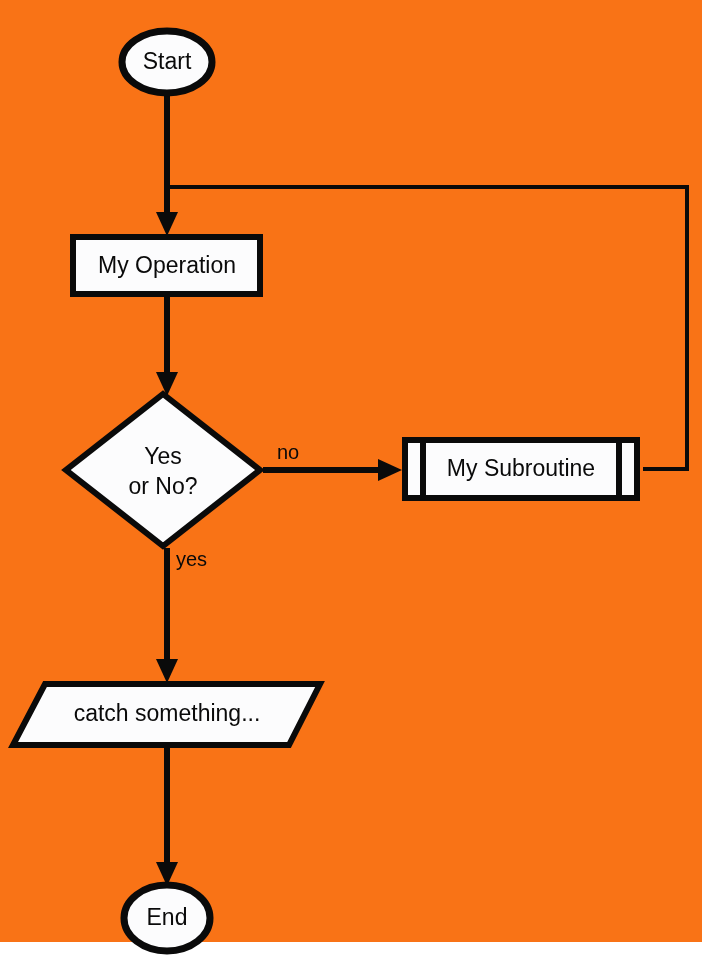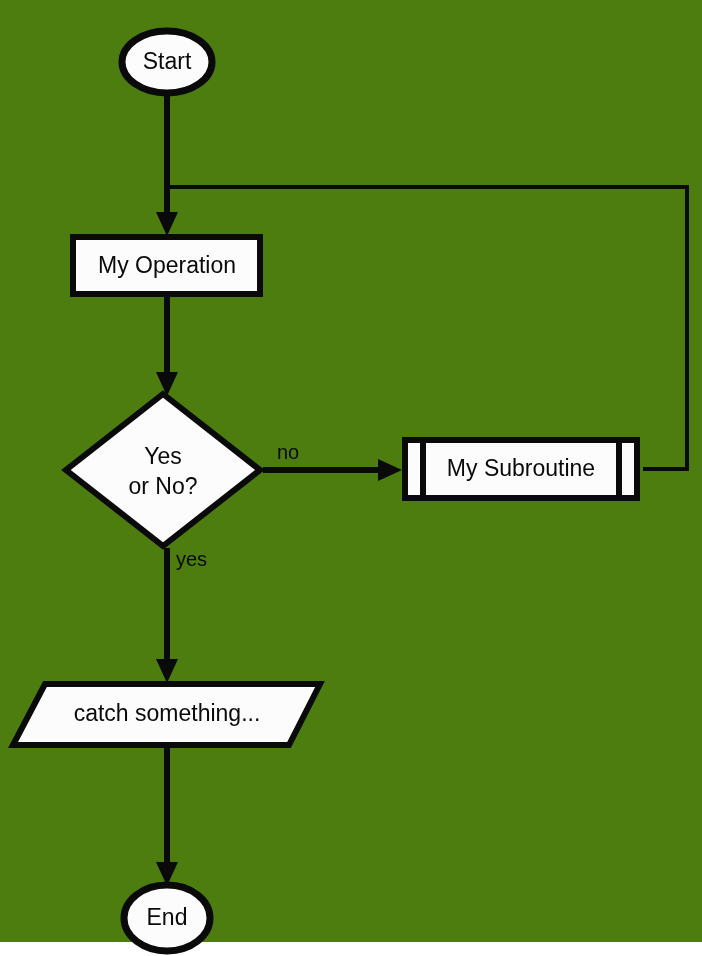--- a/index.html
+++ b/index.html
@@ -11,21 +11,21 @@
   body {
     width: 702px;
     height: 956px;
     font-family: "Liberation Sans", sans-serif;
     overflow: hidden;
   }
   #flowchart-root {
     position: relative;
     width: 702px;
     height: 942px;
-    background: #4d7c0f;
+    background: #f97316;
   }
   #flow-svg {
     position: absolute;
     left: 0;
     top: 0;
     width: 702px;
     height: 956px;
     display: block;
   }
   .node-label {

